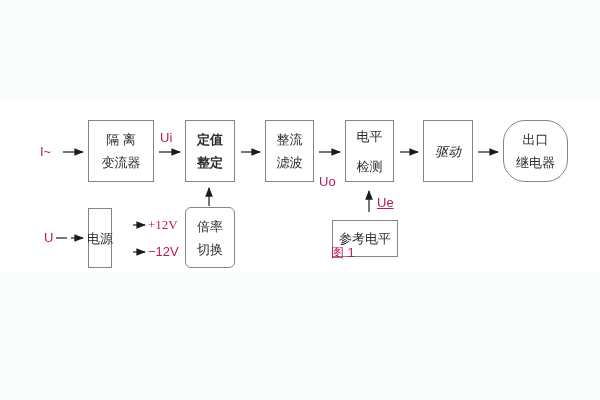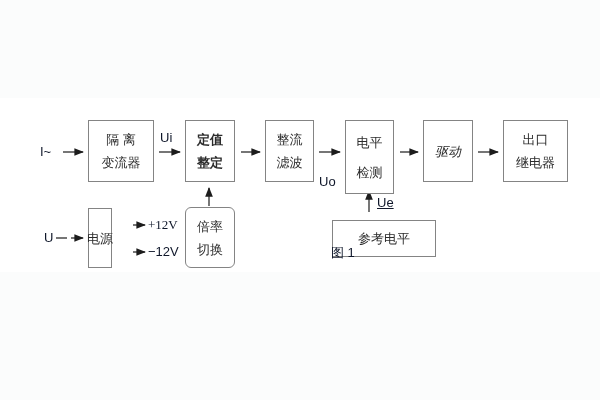--- a/index.html
+++ b/index.html
@@ -45,33 +45,33 @@
     font-size: 13px;
     line-height: 1;
     color: #2b2b2b;
     white-space: nowrap;
   }
   .block-line:empty { display: none; }
   .lbl {
     position: absolute;
     font-size: 13px;
     line-height: 1;
-    color: #0f172a;
+    color: #be185d;
     white-space: nowrap;
   }
   
   .b-isolation { left: 88px;  top: 120px; width: 66px; height: 62px; }
   .b-setpoint  { left: 185px; top: 120px; width: 50px; height: 62px; font-weight: bold; }
   .b-rectifier { left: 265px; top: 120px; width: 49px; height: 62px; }
-  .b-level     { left: 345px; top: 120px; width: 49px; height: 74px; gap: 17px; }
+  .b-level     { left: 345px; top: 120px; width: 49px; height: 62px; gap: 17px; }
   .b-drive     { left: 423px; top: 120px; width: 50px; height: 62px; font-style: italic; }
-  .b-output    { left: 503px; top: 120px; width: 65px; height: 62px; }
+  .b-output    { left: 503px; top: 120px; width: 65px; height: 62px; border-radius: 22px; }
   .b-power     { left: 88px;  top: 208px; width: 24px; height: 60px; }
   .b-ratio     { left: 185px; top: 207px; width: 50px; height: 61px; border-radius: 6px; }
-  .b-reference { left: 332px; top: 220px; width: 104px; height: 37px; }
+  .b-reference { left: 332px; top: 220px; width: 66px; height: 37px; }
   
   .l-icur  { left: 40px;  top: 145px; }
   .l-ui    { left: 160px; top: 131px; }
   .l-uo    { left: 319px; top: 131px; margin-top: 44px; }
   .l-uvolt { left: 44px;  top: 231px; }
   .l-p12   { left: 148px; top: 218px; font-family: Liberation Serif, serif; }
   .l-m12   { left: 148px; top: 245px; }
   .l-ue    { left: 377px; top: 196px; text-decoration: underline; }
   .l-cap   { left: 293px; top: 246px; margin-left: 38px; }
 </style>

